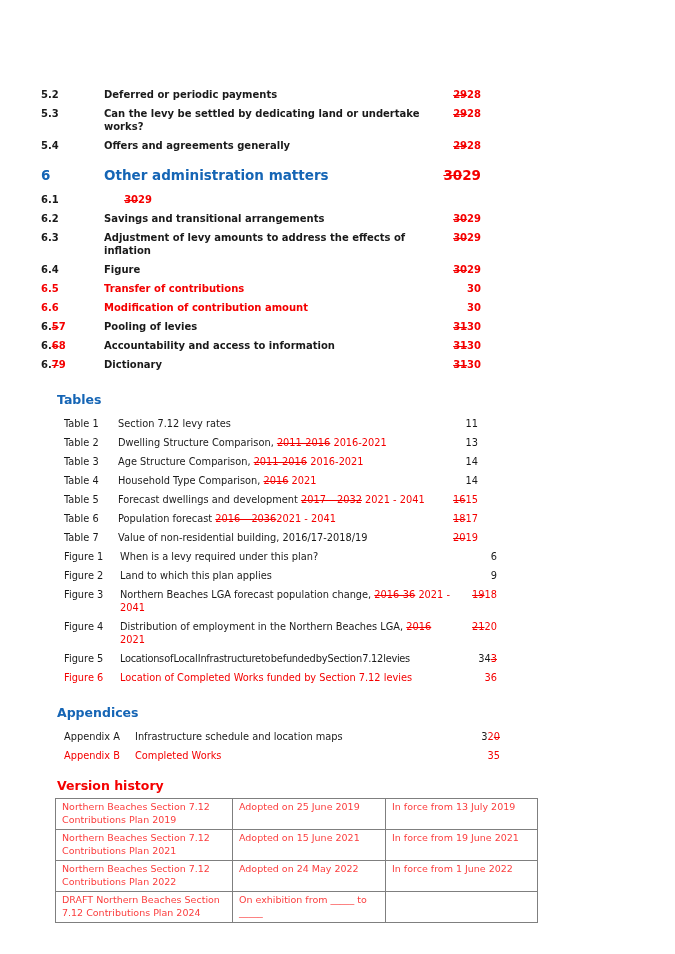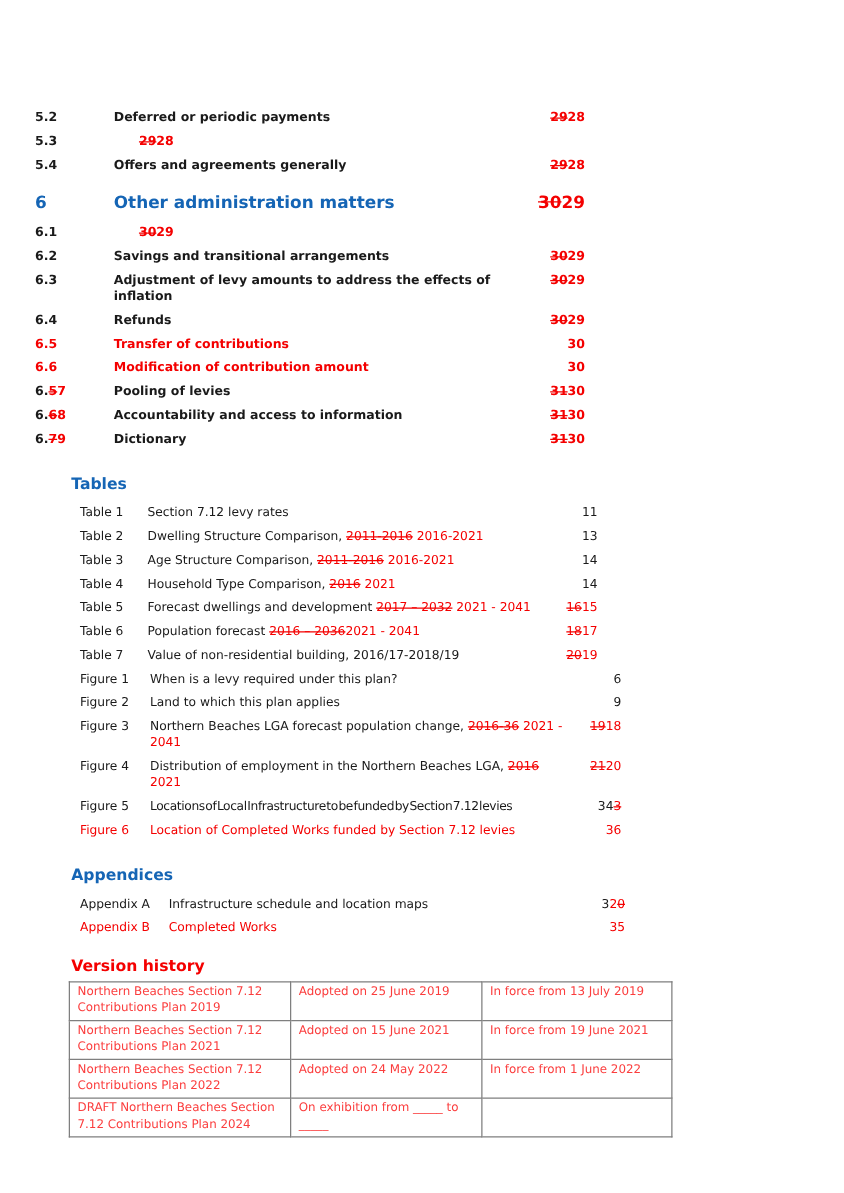--- a/index.html
+++ b/index.html
@@ -5,21 +5,21 @@
   html,body{margin:0;padding:0;background:#ffffff;}
   .page{
     position:relative;width:675px;height:954px;background:#fff;
     font-family:"DejaVu Sans","Liberation Sans",sans-serif;color:#1a1a1a;
     box-sizing:border-box;padding-top:88px;overflow:hidden;
   }
   .row{display:flex;align-items:flex-start;line-height:13px;margin-bottom:6px;}
   .c-title{flex:1;}
   .c-page{flex:none;text-align:right;white-space:nowrap;}
   
-  .sec-list{margin-left:28px;width:440px;font-weight:bold;font-size:10px;}
+  .sec-list{margin-left:41px;width:440px;font-weight:bold;font-size:10px;}
   .sec-list .c-num{width:63px;flex:none;}
   .sec-list .c-page{width:48px;}
   .row.h1{font-size:13.5px;line-height:16px;color:#1565b5;margin:15px 0 10px;}
   .row.h1 .c-page{color:#f40000;}
   .row.red{color:#f40000;}
   .s-del{color:#f40000;text-decoration:line-through;}
   .s-ins{color:#f40000;}
   
   .h2{font-size:12.5px;font-weight:bold;color:#1565b5;margin:21px 0 10px 57px;}
   .h2.red{color:#f40000;margin-top:16px;margin-bottom:5px;}
@@ -45,20 +45,21 @@
 <div class="page">
 
   <div class="sec-list">
       <div class="row">
         <div class="c-num"><span class="s-t">5.2</span></div>
         <div class="c-title"><span class="s-t">Deferred or periodic payments</span></div>
         <div class="c-page"><span class="s-del">29</span><span class="s-ins">28</span></div>
       </div>
       <div class="row">
         <div class="c-num"><span class="s-t">5.3</span></div>
+        <div class="c-title"><span class="s-t">Can the levy be settled by dedicating land or undertake works?</span></div>
         <div class="c-page"><span class="s-del">29</span><span class="s-ins">28</span></div>
       </div>
       <div class="row">
         <div class="c-num"><span class="s-t">5.4</span></div>
         <div class="c-title"><span class="s-t">Offers and agreements generally</span></div>
         <div class="c-page"><span class="s-del">29</span><span class="s-ins">28</span></div>
       </div>
       <div class="row h1">
         <div class="c-num"><span class="s-t">6</span></div>
         <div class="c-title"><span class="s-t">Other administration matters</span></div>
@@ -73,21 +74,21 @@
         <div class="c-title"><span class="s-t">Savings and transitional arrangements</span></div>
         <div class="c-page"><span class="s-del">30</span><span class="s-ins">29</span></div>
       </div>
       <div class="row">
         <div class="c-num"><span class="s-t">6.3</span></div>
         <div class="c-title"><span class="s-t">Adjustment of levy amounts to address the effects of inflation</span></div>
         <div class="c-page"><span class="s-del">30</span><span class="s-ins">29</span></div>
       </div>
       <div class="row">
         <div class="c-num"><span class="s-t">6.4</span></div>
-        <div class="c-title"><span class="s-t">Refunds</span></div>
+        <div class="c-title"><span class="s-t">Figure</span></div>
         <div class="c-page"><span class="s-del">30</span><span class="s-ins">29</span></div>
       </div>
       <div class="row red">
         <div class="c-num"><span class="s-t">6.5</span></div>
         <div class="c-title"><span class="s-t">Transfer of contributions</span></div>
         <div class="c-page"><span class="s-t">30</span></div>
       </div>
       <div class="row red">
         <div class="c-num"><span class="s-t">6.6</span></div>
         <div class="c-title"><span class="s-t">Modification of contribution amount</span></div>

